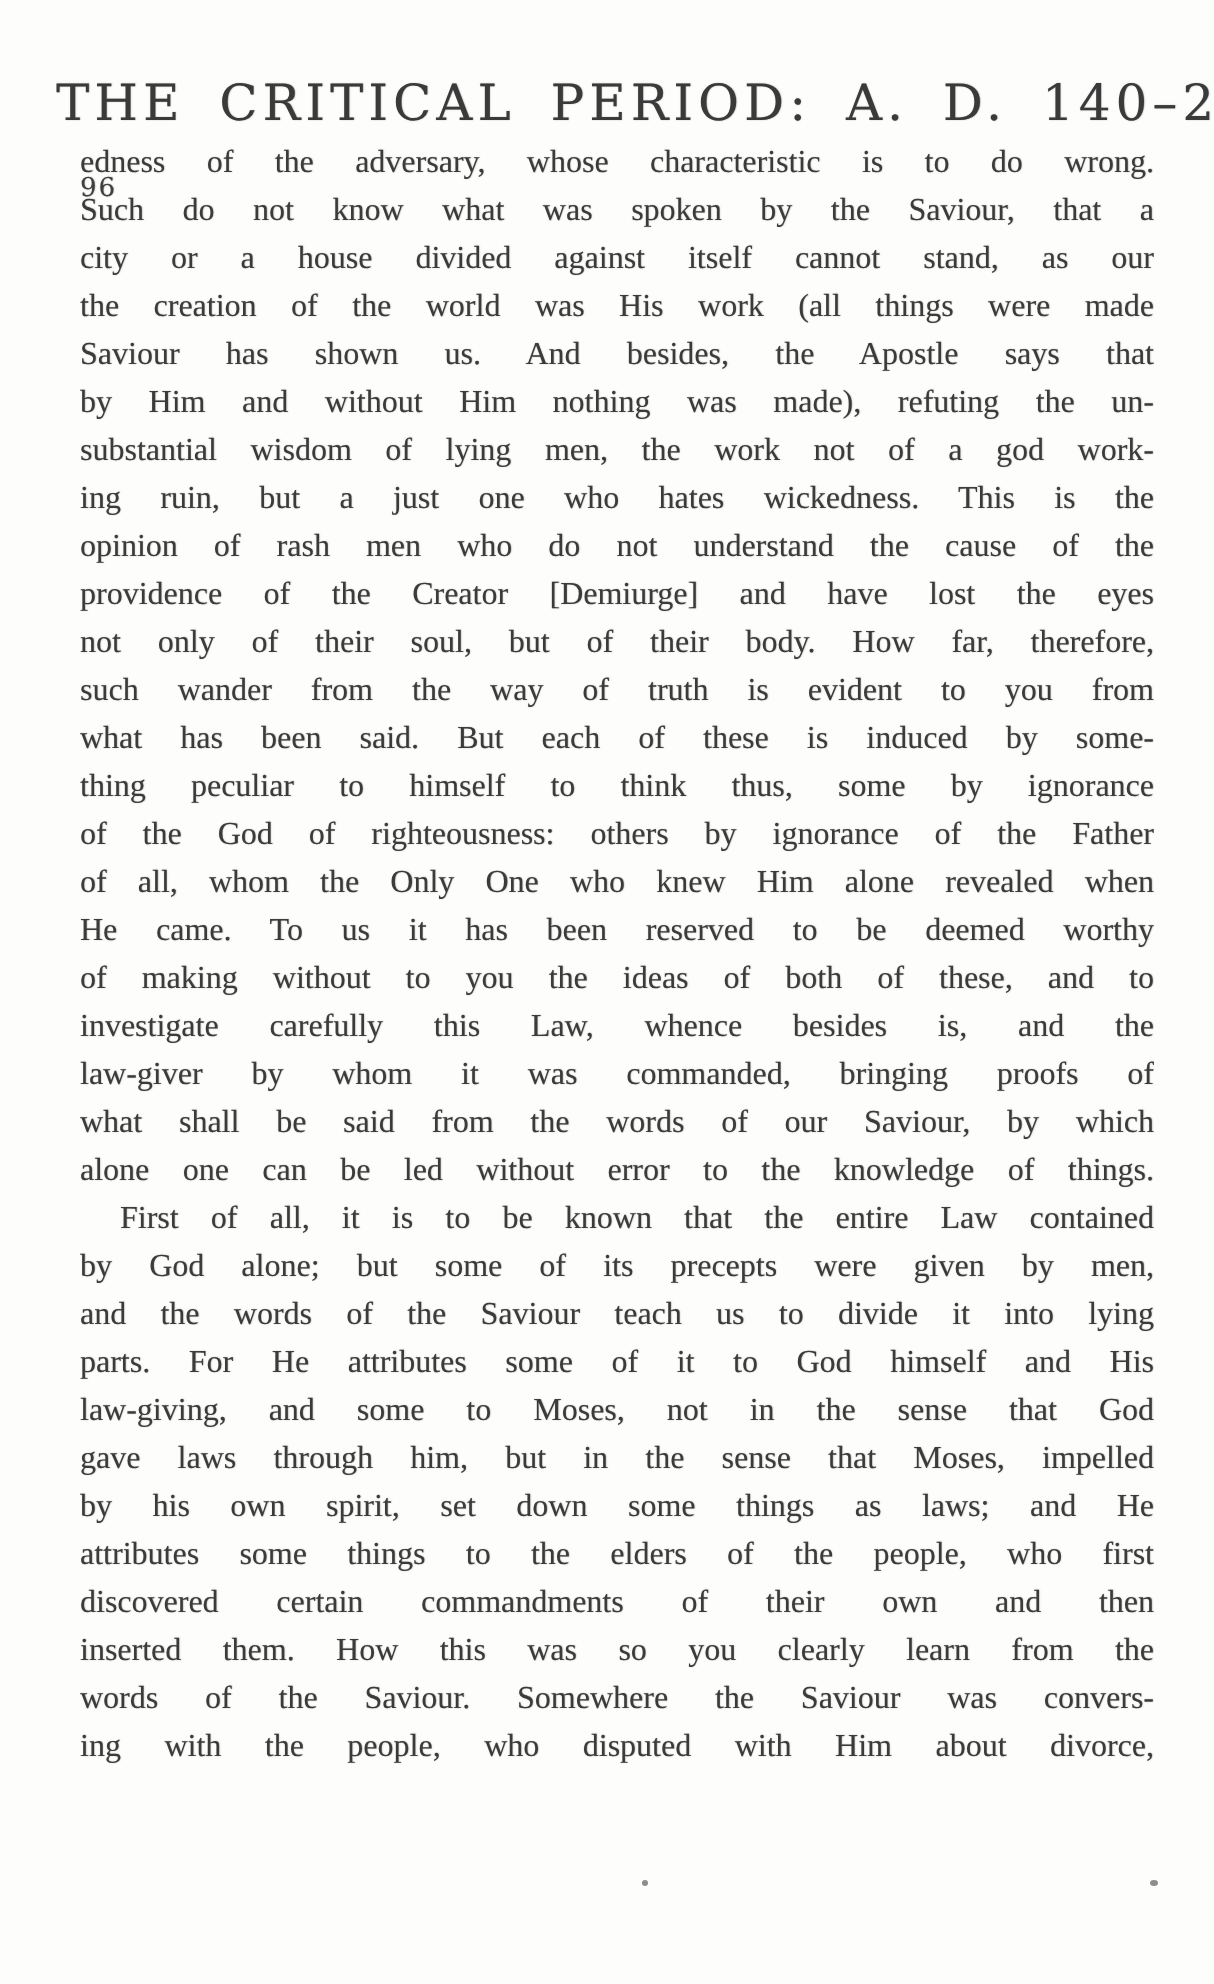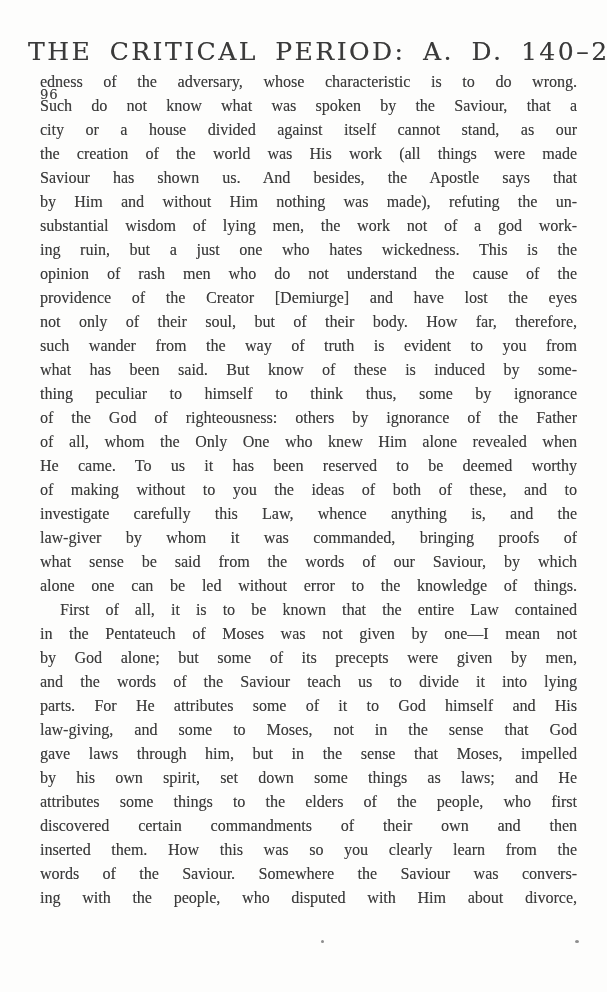--- a/index.html
+++ b/index.html
@@ -93,34 +93,33 @@
         <div class="line">city or a house divided against itself cannot stand, as our</div>
         <div class="line">the creation of the world was His work (all things were made</div>
         <div class="line">Saviour has shown us. And besides, the Apostle says that</div>
         <div class="line">by Him and without Him nothing was made), refuting the un-</div>
         <div class="line">substantial wisdom of lying men, the work not of a god work-</div>
         <div class="line">ing ruin, but a just one who hates wickedness. This is the</div>
         <div class="line">opinion of rash men who do not understand the cause of the</div>
         <div class="line">providence of the Creator [Demiurge] and have lost the eyes</div>
         <div class="line">not only of their soul, but of their body. How far, therefore,</div>
         <div class="line">such wander from the way of truth is evident to you from</div>
-        <div class="line">what has been said. But know of these is induced by some-</div>
+        <div class="line">what has been said. But each of these is induced by some-</div>
         <div class="line">thing peculiar to himself to think thus, some by ignorance</div>
         <div class="line">of the God of righteousness: others by ignorance of the Father</div>
         <div class="line">of all, whom the Only One who knew Him alone revealed when</div>
         <div class="line">He came. To us it has been reserved to be deemed worthy</div>
         <div class="line">of making without to you the ideas of both of these, and to</div>
-        <div class="line">investigate carefully this Law, whence anything is, and the</div>
+        <div class="line">investigate carefully this Law, whence besides is, and the</div>
         <div class="line">law-giver by whom it was commanded, bringing proofs of</div>
-        <div class="line">what sense be said from the words of our Saviour, by which</div>
+        <div class="line">what shall be said from the words of our Saviour, by which</div>
         <div class="line">alone one can be led without error to the knowledge of things.</div>
       </div>
       <div class="paragraph">
         <div class="line indent">First of all, it is to be known that the entire Law contained</div>
-        <div class="line">in the Pentateuch of Moses was not given by one—I mean not</div>
         <div class="line">by God alone; but some of its precepts were given by men,</div>
         <div class="line">and the words of the Saviour teach us to divide it into lying</div>
         <div class="line">parts. For He attributes some of it to God himself and His</div>
         <div class="line">law-giving, and some to Moses, not in the sense that God</div>
         <div class="line">gave laws through him, but in the sense that Moses, impelled</div>
         <div class="line">by his own spirit, set down some things as laws; and He</div>
         <div class="line">attributes some things to the elders of the people, who first</div>
         <div class="line">discovered certain commandments of their own and then</div>
         <div class="line">inserted them. How this was so you clearly learn from the</div>
         <div class="line">words of the Saviour. Somewhere the Saviour was convers-</div>

